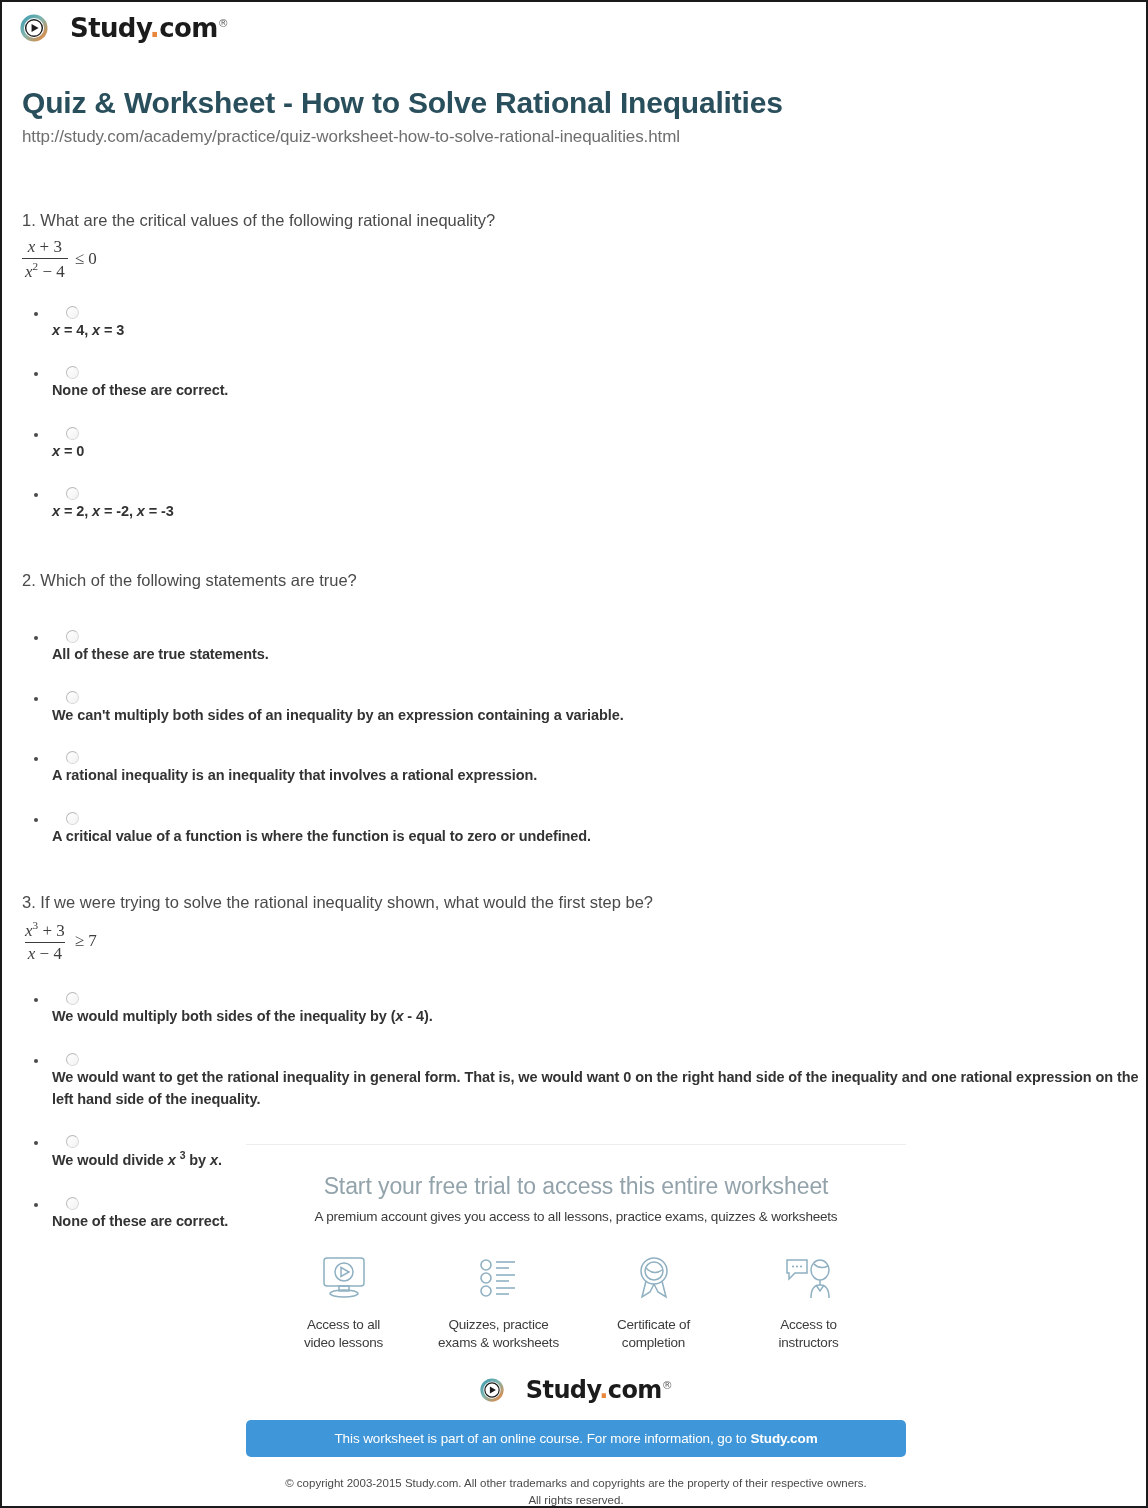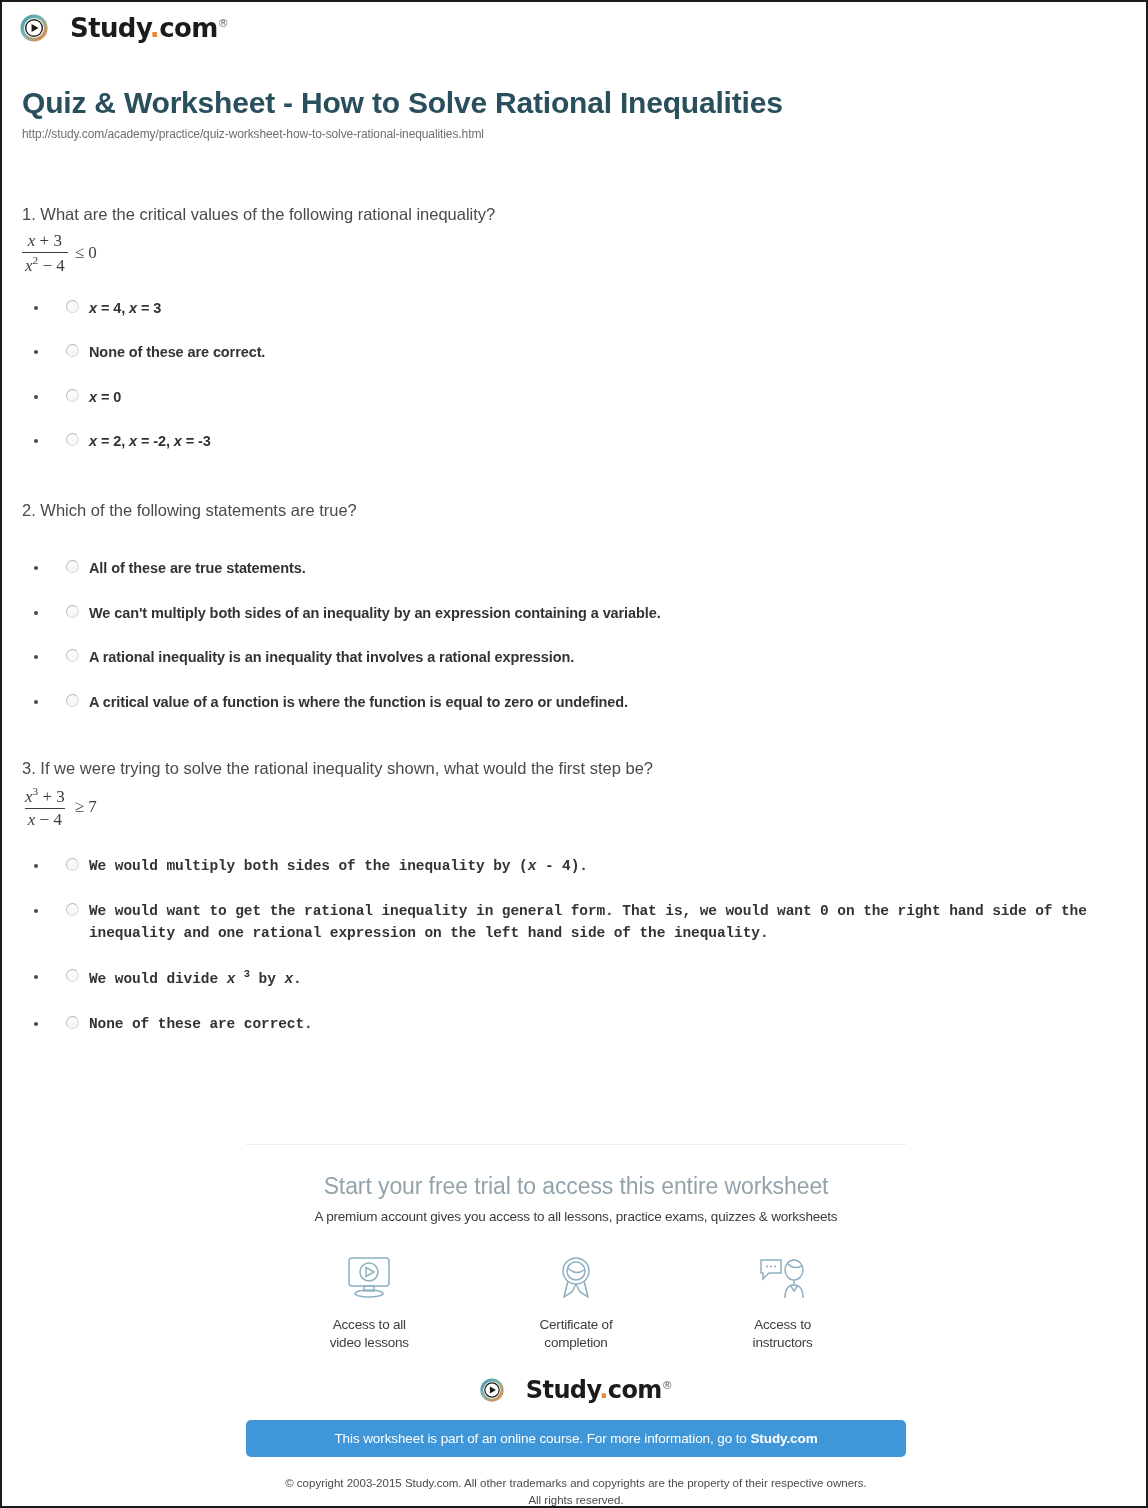--- a/index.html
+++ b/index.html
@@ -57,21 +57,21 @@
   .title {
     margin: 36px 0 0 20px;
     font-size: 30px;
     font-weight: bold;
     color: #2a4f5c;
     letter-spacing: -0.2px;
     line-height: 1.1;
   }
   .url {
     margin: 8px 0 0 20px;
-    font-size: 12px;
+    font-size: 17px;
     color: #6e6e6e;
     letter-spacing: -0.1px;
   }
 
   
   .questions { margin-top: 62px; }
   .question-block { margin-bottom: 34px; }
   .q-text {
     margin-left: 20px;
     font-size: 16.5px;
@@ -110,20 +110,21 @@
     padding: 0;
     list-style: none;
   }
   .option {
     position: relative;
     display: flex;
     align-items: flex-start;
     padding: 0 40px 0 50px;
     margin-bottom: 22px;
     min-height: 22px;
+    flex-direction: column;
   }
   .option::before {
     content: "";
     position: absolute;
     left: 32px;
     top: 9px;
     width: 4px;
     height: 4px;
     border-radius: 50%;
     background: #4a4a4a;
@@ -318,21 +319,21 @@
         <span>3.</span>
         <span>If we were trying to solve the rational inequality shown, what would the first step be?</span>
       </div>
       <div class="math">
         <span class="frac">
           <span class="num"><i>x</i><sup>3</sup> + 3</span>
           <span class="den"><i>x</i> − 4</span>
         </span>
         <span class="rel">≥ 7</span>
       </div>
-      <ul class="options" style="margin-top:26px;font-family:Liberation Mono, monospace;">
+      <ul class="options" style="margin-top:26px;">
         <li class="option">
           <span class="radio"></span>
           <span class="opt-text">We would multiply both sides of the inequality by (<i>x</i> - 4).</span>
         </li>
         <li class="option" style="padding-right:4px;">
           <span class="radio"></span>
           <span class="opt-text">We would want to get the rational inequality in general form. That is, we would want 0 on the right hand side of the inequality and one rational expression on the left hand side of the inequality.</span>
         </li>
         <li class="option">
           <span class="radio"></span>
@@ -359,20 +360,36 @@
             <rect x="6" y="4" width="40" height="28" rx="3"></rect>
             <circle cx="26" cy="18" r="9"></circle>
             <polygon points="23,13.5 31,18 23,22.5" fill="none"></polygon>
             <rect x="21" y="32" width="10" height="5"></rect>
             <ellipse cx="26" cy="39.5" rx="14" ry="3.5"></ellipse>
           </svg>
         </div>
         <div class="feature-label">Access to all<br>video lessons</div>
       </div>
 
+      <div class="feature">
+        <div class="feature-ico">
+          <svg width="52" height="48" viewBox="0 0 52 48" fill="none" stroke="#8fb0c2" stroke-width="1.6">
+            <circle cx="13" cy="11" r="5"></circle>
+            <circle cx="13" cy="24" r="5"></circle>
+            <circle cx="13" cy="37" r="5"></circle>
+            <line x1="23" y1="8" x2="42" y2="8"></line>
+            <line x1="23" y1="14" x2="36" y2="14"></line>
+            <line x1="23" y1="21" x2="42" y2="21"></line>
+            <line x1="23" y1="27" x2="36" y2="27"></line>
+            <line x1="23" y1="34" x2="42" y2="34"></line>
+            <line x1="23" y1="40" x2="36" y2="40"></line>
+          </svg>
+        </div>
+        <div class="feature-label">Quizzes, practice<br>exams &amp; worksheets</div>
+      </div>
 
       <div class="feature">
         <div class="feature-ico">
           <svg width="48" height="48" viewBox="0 0 48 48" fill="none" stroke="#8fb0c2" stroke-width="1.5">
             <circle cx="24" cy="17" r="13"></circle>
             <circle cx="24" cy="17" r="9"></circle>
             <path d="M16 14 Q24 22 32 16"></path>
             <path d="M16 27 L12 43 L20 38 L24 30"></path>
             <path d="M32 27 L36 43 L28 38 L24 30"></path>
           </svg>

